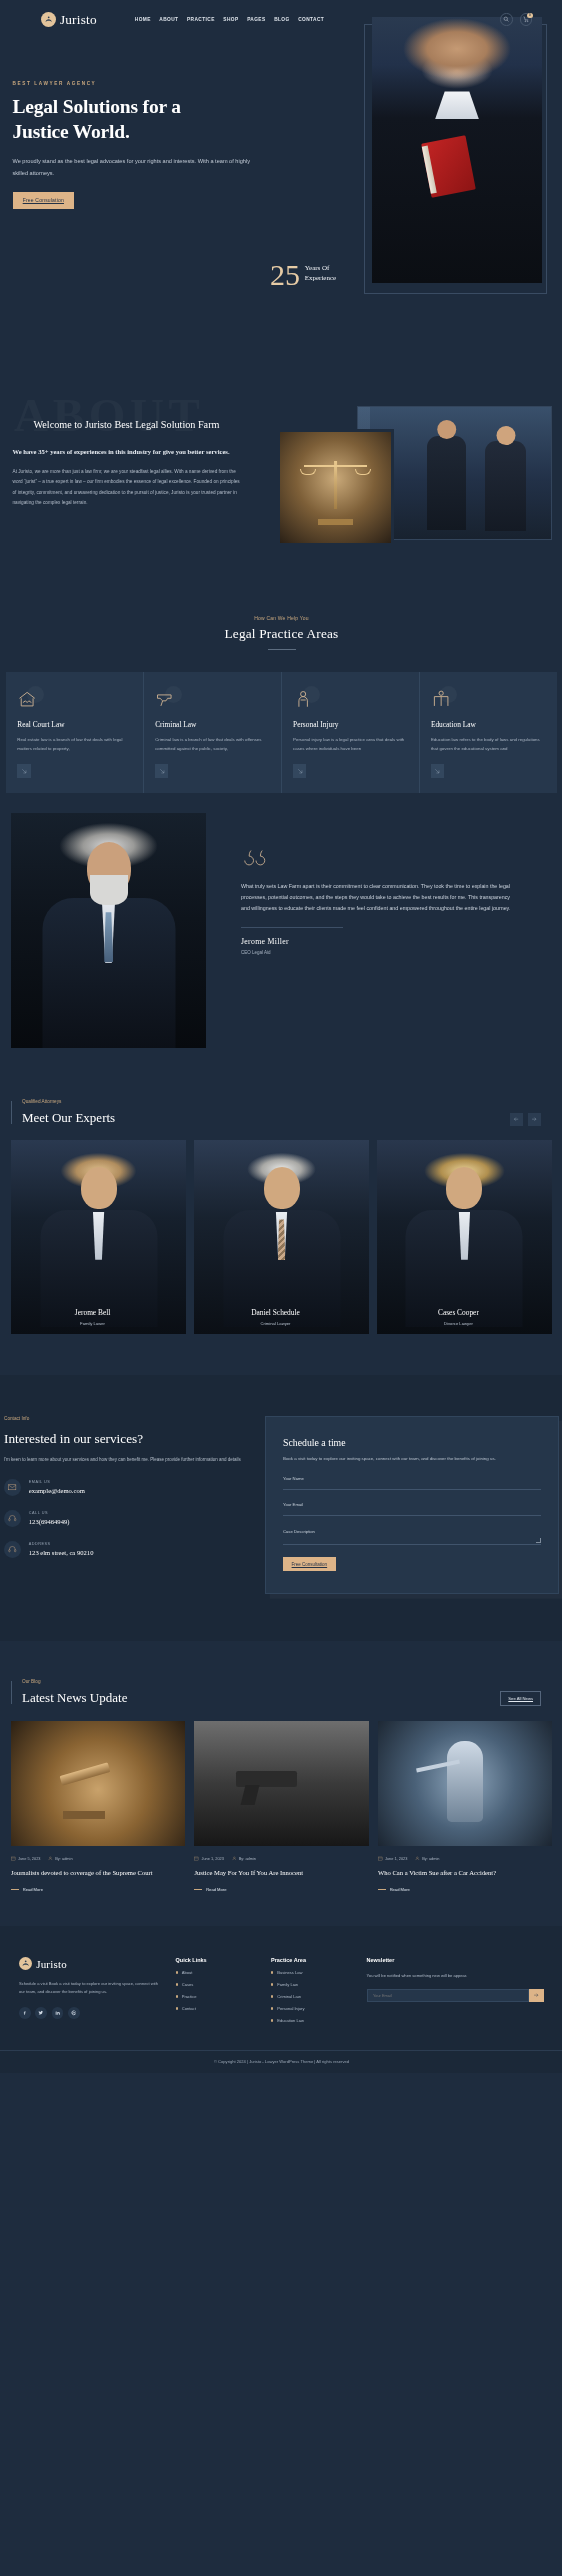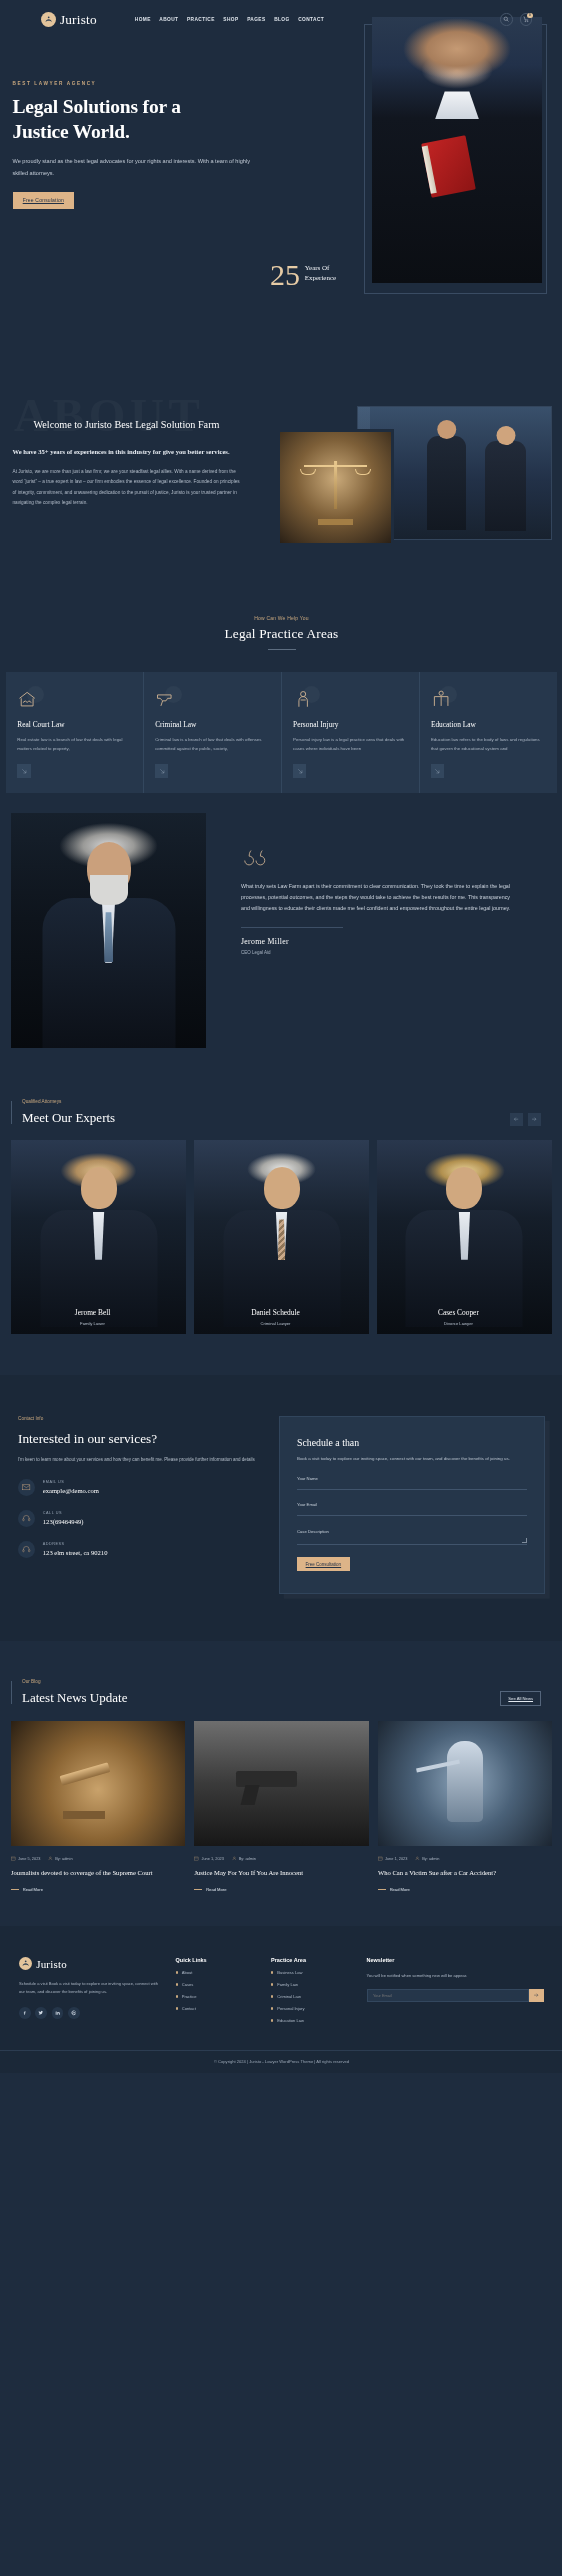--- a/index.html
+++ b/index.html
@@ -230,21 +230,21 @@
   .m-tie { position:absolute; left:50%; top:41%; transform:translateX(-50%);
      width:7.8px; height:41px;
      background:repeating-linear-gradient(135deg,#caa98a 0 2.3px,#8f7558 2.3px 4.7px);
      clip-path:polygon(18% 0,82% 0,100% 100%,0 100%); }
   .m-cap { position:absolute; left:0; right:12px; bottom:7.8px; text-align:center; }
   .m-name { font-family:"Liberation Serif", serif; font-size:7.4px; color:#fff; }
   .m-role { font-size:4.2px; color:#b6c0cc; margin-top:3.9px; }
 
   
   .contact { background:#1b2838; padding:41px 0 47px; position:relative; }
-  .contact-inner { display:flex; padding:0 18px; gap:11px; }
+  .contact-inner { display:flex; padding:0 4px; gap:11px; }
   .c-left { width:250px; }
   .c-eyebrow { font-size:4.7px; color:#c9a87f; }
   .c-title { font-family:"Liberation Serif", serif; font-size:13.3px;
              line-height:1.35; color:#fff; margin-top:8.6px; }
   .c-sub { font-size:4.5px; line-height:1.95; color:#b5bfcb; margin-top:8.6px; }
   .c-item { display:flex; align-items:center; gap:7.8px; margin-top:14px; }
   .c-ico { width:17px; height:17px; border-radius:50%;
            background:#25364a; display:flex; align-items:center;
            justify-content:center; }
   .c-ico svg { width:8.6px; height:8.6px; stroke:#d3ab84; fill:none;
@@ -648,21 +648,21 @@
         </div>
         <div>
           <div class="c-lbl">ADDRESS</div>
           <div class="c-val">123 elm street, ca 90210</div>
         </div>
       </div>
     </div>
 
     <div class="c-right">
       <div class="form-card">
-        <div class="f-title">Schedule a than</div>
+        <div class="f-title">Schedule a time</div>
         <div class="f-sub">Book a visit today to explore our inviting space, connect with our team, and discover the benefits of joining us.</div>
 
         <div class="f-field">
           <label>Your Name</label>
           <div class="f-line"></div>
         </div>
         <div class="f-field">
           <label>Your Email</label>
           <div class="f-line"></div>
         </div>

